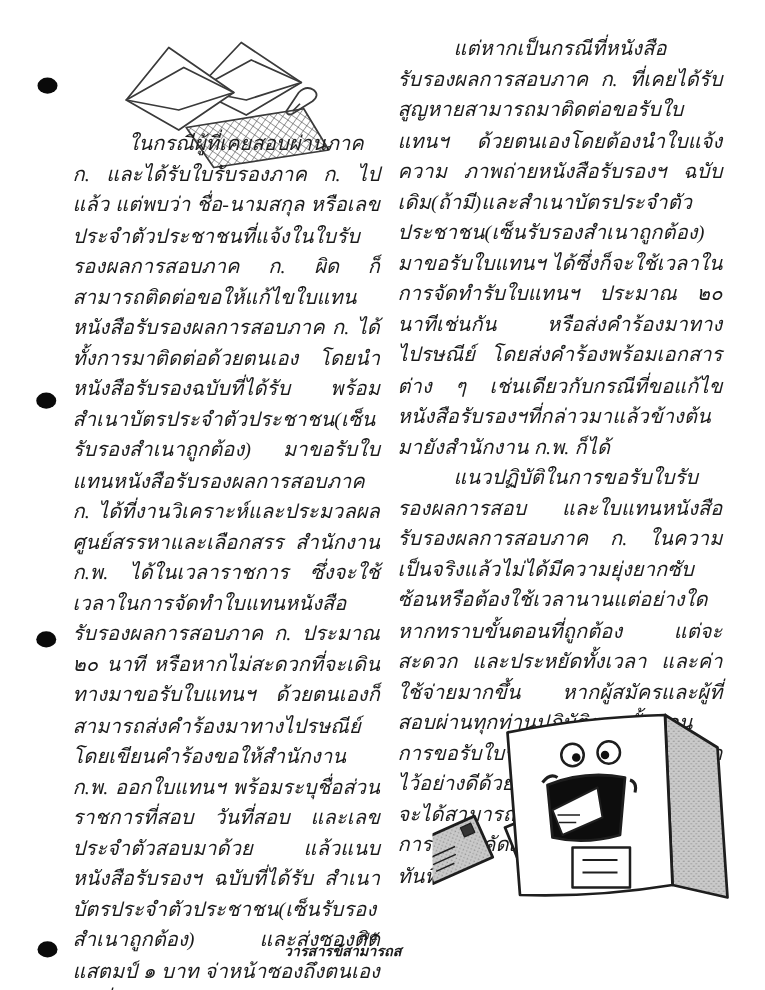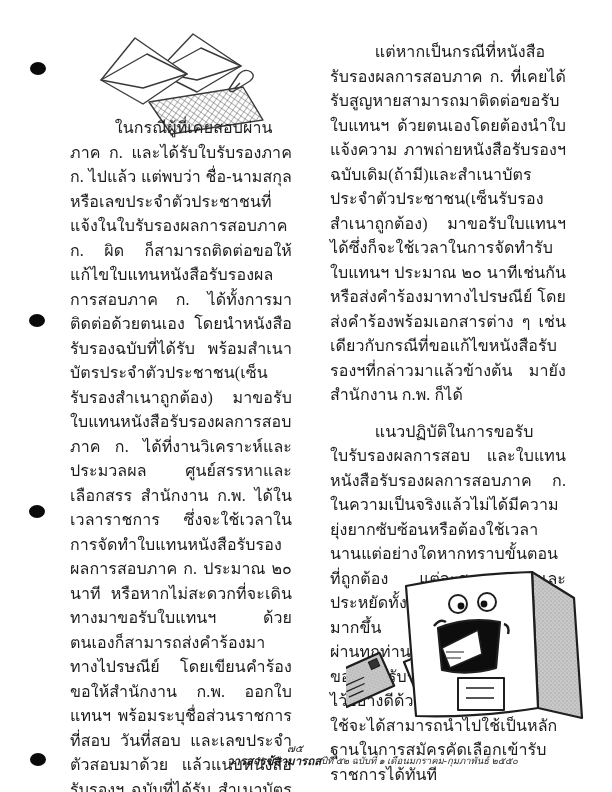--- a/index.html
+++ b/index.html
@@ -18,21 +18,21 @@
     background:#0a0a0a;
     border-radius:50%;
   }
   .col{
     position:absolute;
     text-align:justify;
     font-size:16px;
     line-height:24.5px;
     letter-spacing:0.1px;
   }
-  .col p{margin:12px;text-indent:2.8em;}
+  .col p{margin:0;text-indent:2.8em;font-style:italic;}
   .col-left{left:58px;top:104px;width:246px;height:620px;}
   .col-right{left:318px;top:28px;width:260px;height:535px;}
   .illus-top{position:absolute;left:93px;top:30px;width:178px;height:108px;}
   .illus-bottom{position:absolute;left:346px;top:556px;width:248px;height:184px;}
   .footer-journal{
     position:absolute;left:227px;top:752px;
     font-size:11.5px;font-style:italic;font-weight:bold;
   }
   .footer-pagenum{
     position:absolute;left:287px;top:740px;
@@ -132,15 +132,14 @@
         <path d="M100,96 h18 M101,102 h14" stroke-width="1.1" fill="none"></path>
 
         <rect x="112" y="122" width="46" height="32" fill="#ffffff" stroke-width="2"></rect>
         <path d="M120,132 h28 M120,142 h28" stroke-width="1.6" fill="none"></path>
       </g>
     </svg>
   </div>
 
   <div class="footer-journal">วารสารข้สามารถส</div>
   <div class="footer-pagenum">๗๕</div>
-  <div class="footer-issue">ปีที่ ๕๒ ฉบับที่ ๑ เดือนมกราคม-กุมภาพันธ์ ๒๕๕๐</div>
 
 </div>
 
 </body></html>

